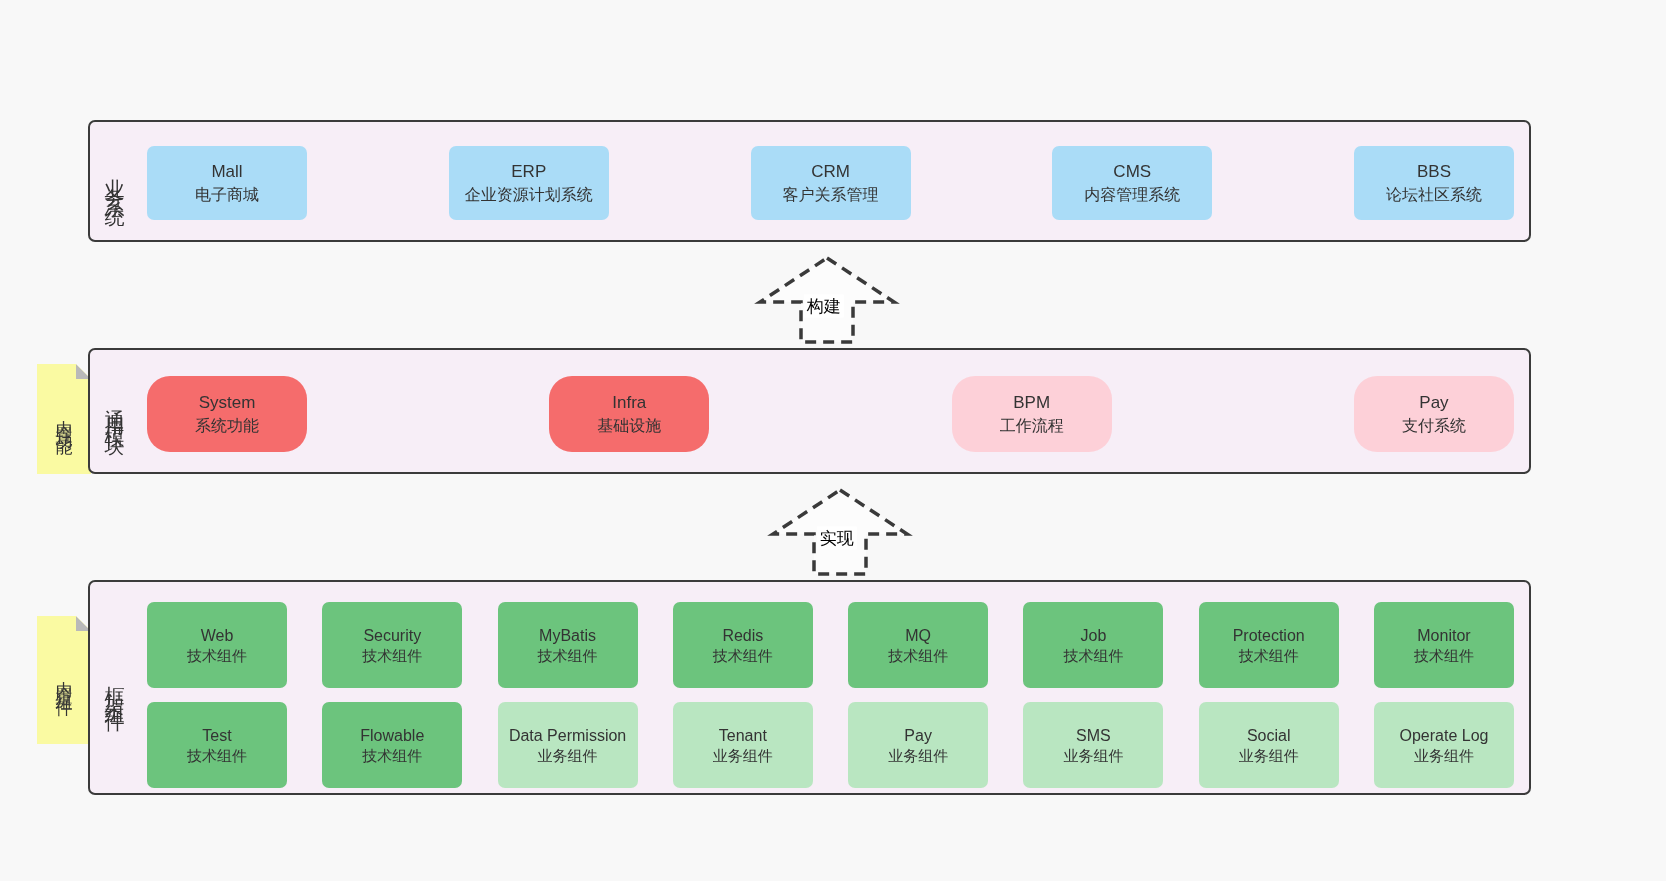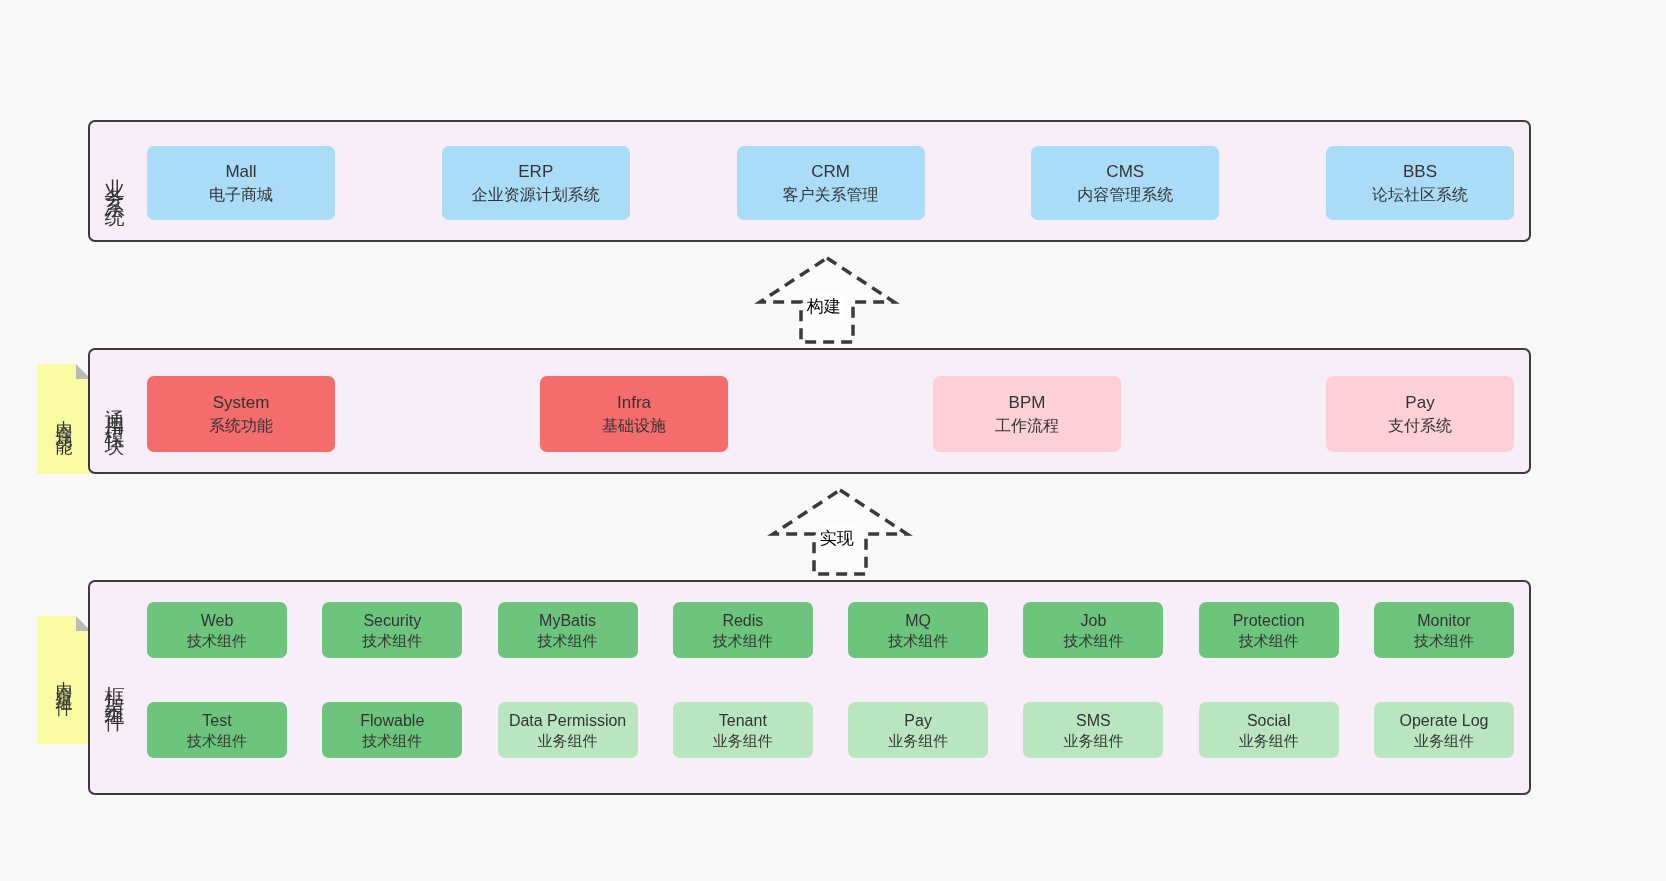--- a/index.html
+++ b/index.html
@@ -41,23 +41,23 @@
   }
   .box {
     border-radius: 7px;
     display: flex;
     flex-direction: column;
     justify-content: center;
     align-items: center;
     text-align: center;
     line-height: 1.4;
   }
-  .band-1 .box, .band-2 .box { width: 188px; height: 74px; }
-  .band-2 .box { height: 76px; }
-  .band-3 .box { width: 140px; height: 56px; line-height: 1.32; }
+  .band-1 .box, .band-2 .box { width: 160px; height: 74px; }
+  .band-2 .box { height: 76px; border-radius: 23px; }
+  .band-3 .box { width: 140px; height: 86px; line-height: 1.32; }
   .box .en { font-size: 17px; }
   .box .zh { font-size: 16px; }
   .band-3 .box .en { font-size: 16px; }
   .band-3 .box .zh { font-size: 15px; }
   .box.blue       { background: #aadcf7; }
   .box.red        { background: #f56c6c; }
   .box.pink       { background: #fdd0d8; }
   .box.green      { background: #6cc47d; }
   .box.lightgreen { background: #b9e6c1; }
 

